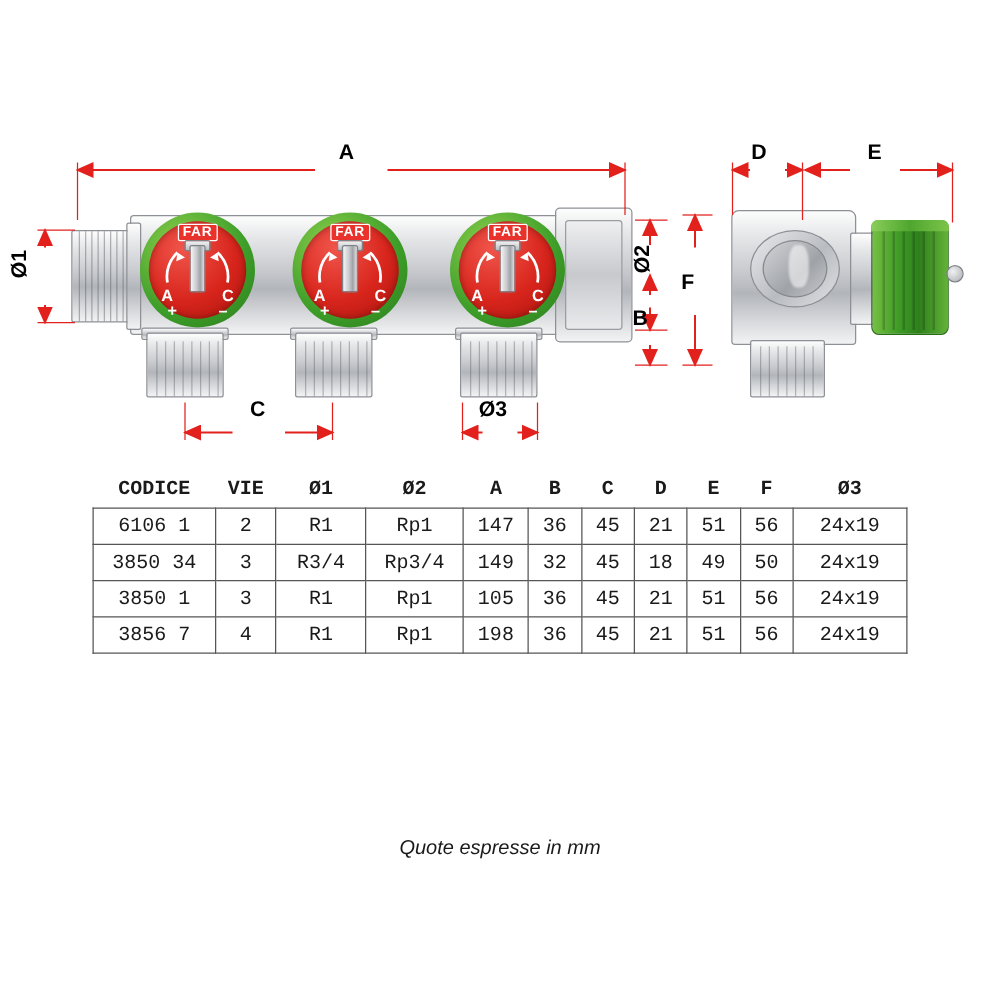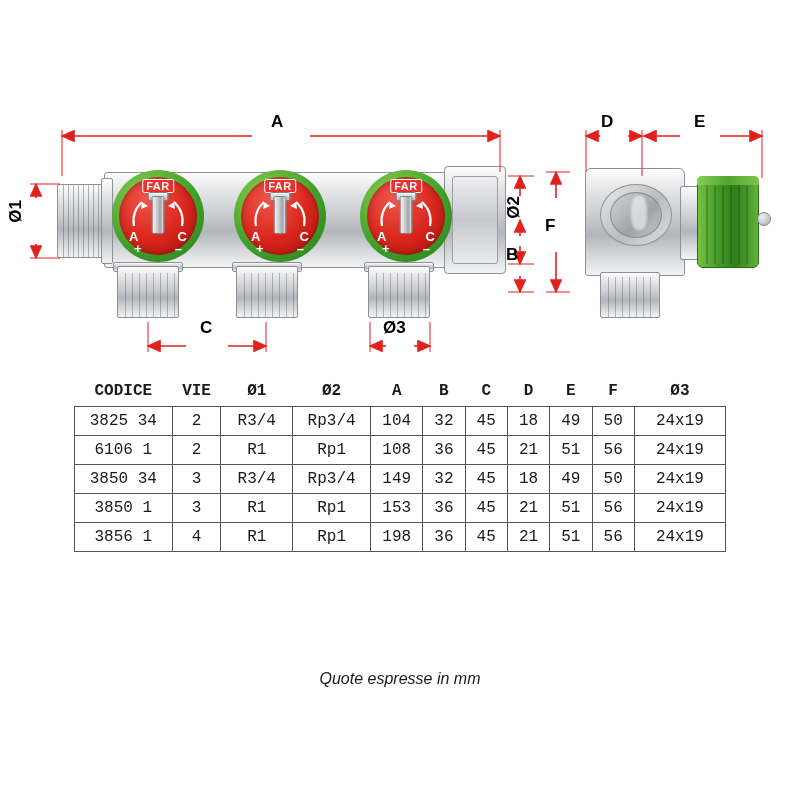--- a/index.html
+++ b/index.html
@@ -382,38 +382,25 @@
         <th style="width:6.5%">B</th>
         <th style="width:6.5%">C</th>
         <th style="width:6.5%">D</th>
         <th style="width:6.5%">E</th>
         <th style="width:6.5%">F</th>
         <th style="width:14%">Ø3</th>
       </tr>
     </thead>
     <tbody>
       <tr>
-        <td>3825 34</td>
-        <td>2</td>
-        <td>R3/4</td>
-        <td>Rp3/4</td>
-        <td>104</td>
-        <td>32</td>
-        <td>45</td>
-        <td>18</td>
-        <td>49</td>
-        <td>50</td>
-        <td>24x19</td>
-      </tr>
-      <tr>
         <td>6106 1</td>
         <td>2</td>
         <td>R1</td>
         <td>Rp1</td>
-        <td>108</td>
+        <td>147</td>
         <td>36</td>
         <td>45</td>
         <td>21</td>
         <td>51</td>
         <td>56</td>
         <td>24x19</td>
       </tr>
       <tr>
         <td>3850 34</td>
         <td>3</td>
@@ -425,30 +412,30 @@
         <td>18</td>
         <td>49</td>
         <td>50</td>
         <td>24x19</td>
       </tr>
       <tr>
         <td>3850 1</td>
         <td>3</td>
         <td>R1</td>
         <td>Rp1</td>
-        <td>153</td>
+        <td>105</td>
         <td>36</td>
         <td>45</td>
         <td>21</td>
         <td>51</td>
         <td>56</td>
         <td>24x19</td>
       </tr>
       <tr>
-        <td>3856 1</td>
+        <td>3856 7</td>
         <td>4</td>
         <td>R1</td>
         <td>Rp1</td>
         <td>198</td>
         <td>36</td>
         <td>45</td>
         <td>21</td>
         <td>51</td>
         <td>56</td>
         <td>24x19</td>

